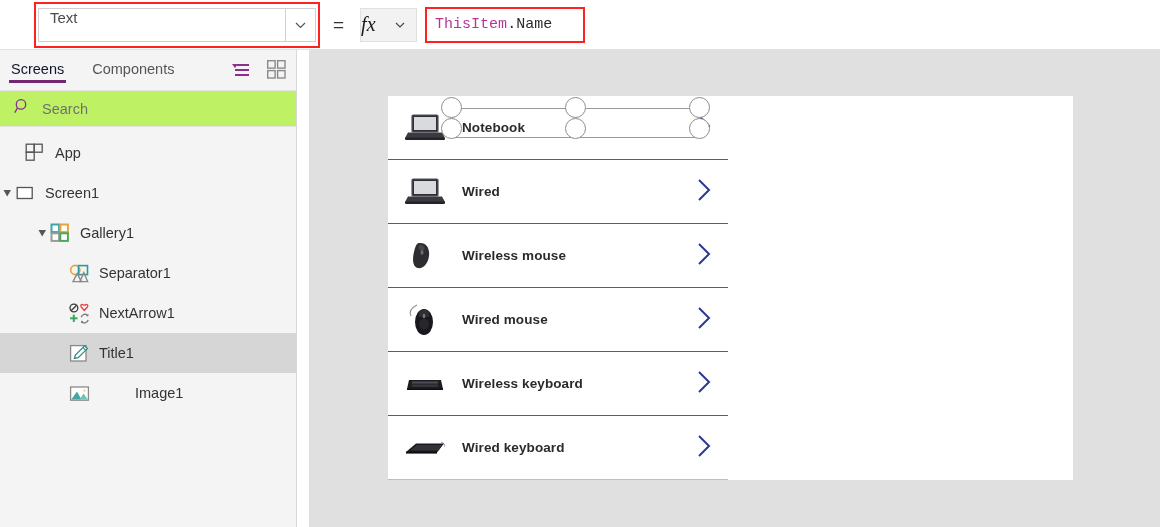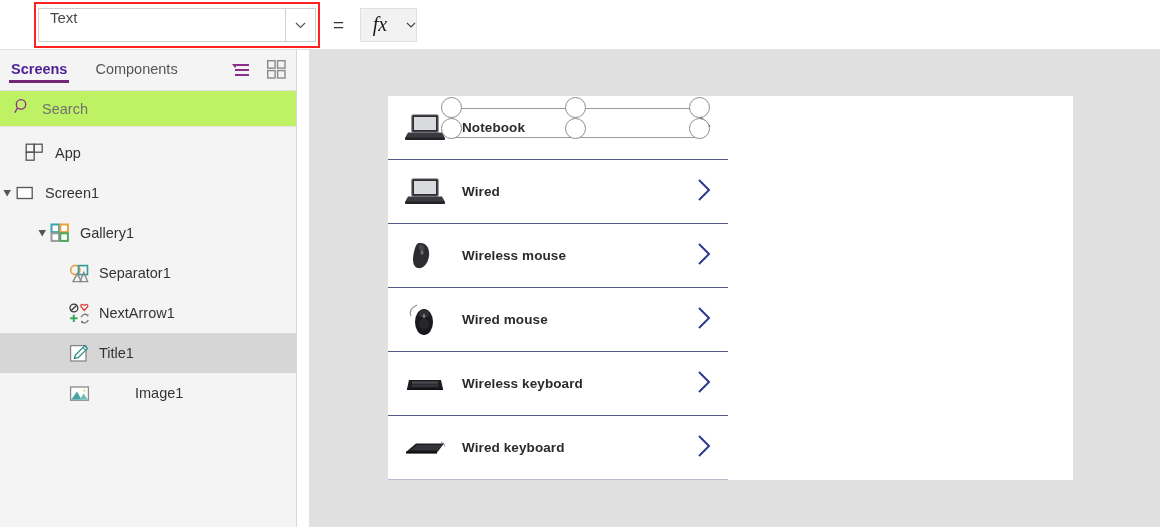--- a/index.html
+++ b/index.html
@@ -37,21 +37,21 @@
   .red-ring {
     position: absolute; border: 2px solid #ff2020; pointer-events: none;
   }
   .eq-sign {
     font-size: 19px; color: #333; margin: 0 16px 0 17px;
     font-weight: 400;
   }
   .fx-btn {
     width: 57px; height: 34px; background: #f2f2f2;
     border: 1px solid #e0e0e0;
-    display: flex; align-items: center; justify-content: flex-end; gap: 19px;
+    display: flex; align-items: center; justify-content: flex-start; gap: 19px;
     color: #1a1a1a;
   }
   .fx-glyph { font-family: "Liberation Serif", serif; font-style: italic; font-size: 20px; }
   .fx-caret { font-size: 10px; color: #444; }
   .formula-input {
     position: relative; margin-left: 9px;
     height: 34px; width: 158px;
     border: 1px solid #d6d6d6; background: #fff;
     display: flex; align-items: center; padding-left: 8px;
     font-family: "Liberation Mono", monospace; font-size: 15px;
@@ -66,21 +66,21 @@
   }
   .tabs-row {
     position: relative; height: 40px; display: flex; align-items: flex-start;
     padding-top: 11px;
   }
   .tab {
     font-size: 14.5px; color: #555; padding: 0 2px 6px 2px; margin-left: 10px;
     position: relative;
   }
   .tab.first { margin-left: 9px; }
-  .tab.active { color: #4c1d95; font-weight: bold; }
+  .tab.active { color: #0f172a; font-weight: normal; }
   .tab.active::after {
     content: ""; position: absolute; left: 0; right: 0; bottom: 0;
     height: 3px; background: #742774;
   }
   .tab.second { margin-left: 24px; }
   .view-icons {
     position: absolute; right: 10px; top: 10px;
     display: flex; align-items: center; gap: 17px;
   }
   .search-row {
@@ -168,20 +168,25 @@
 
     <div class="fx-btn">
       <span class="fx-glyph">fx</span>
       <span class="fx-caret">
         <svg width="10" height="6" viewBox="0 0 10 6">
             <path d="M1 1 L5 5 L9 1" stroke="#444" stroke-width="1.1" fill="none"></path>
           </svg>
       </span>
     </div>
 
+    <div class="formula-input">
+      <span class="tok-this">ThisItem</span>
+        <span class="tok-prop">.Name</span>
+      <div class="red-ring" style="left:-2px; top:-2px; right:-2px; bottom:-2px;"></div>
+    </div>
   </div>
 
   <div class="left-panel">
 
     <div class="tabs-row">
       <div class="tab first active">
         <span>Screens</span>
       </div>
       <div class="tab second">
         <span>Components</span>

